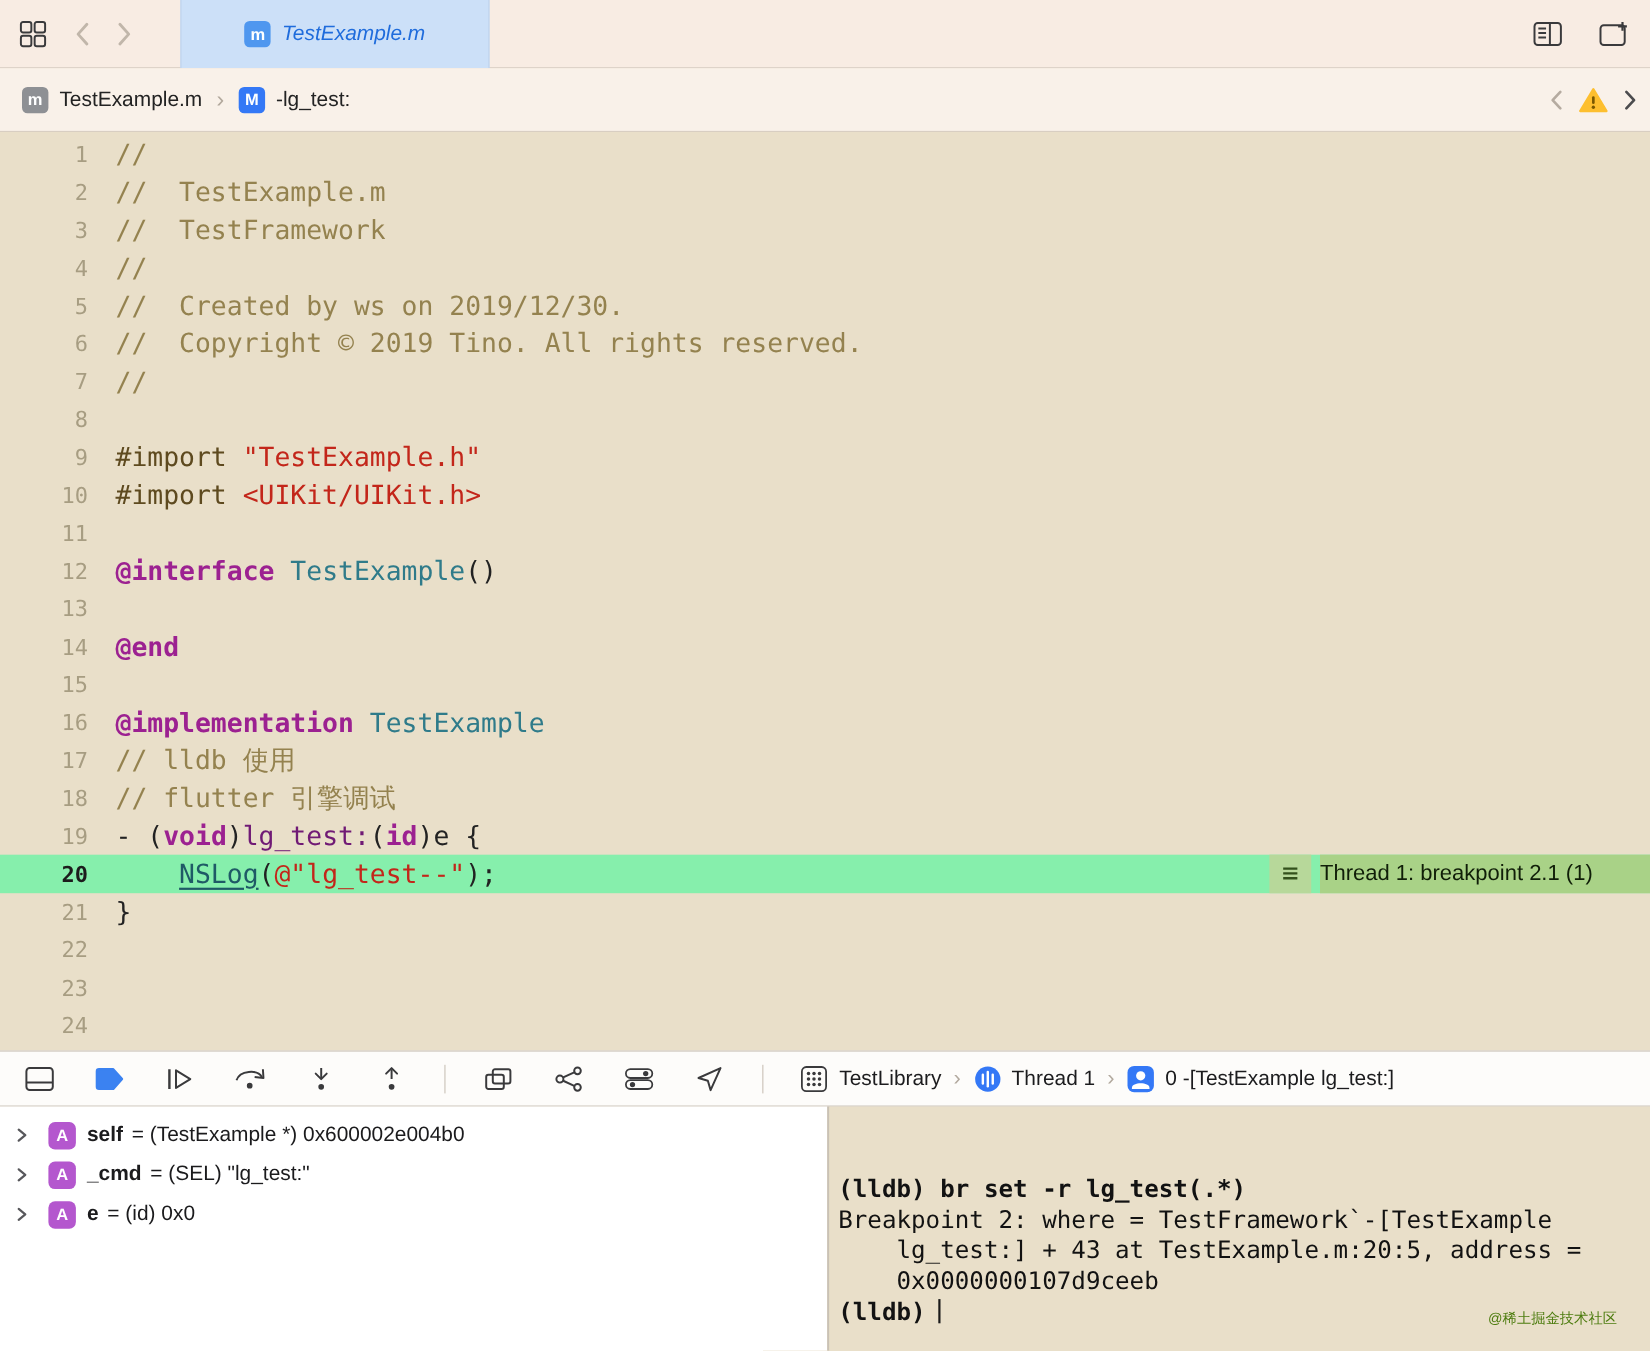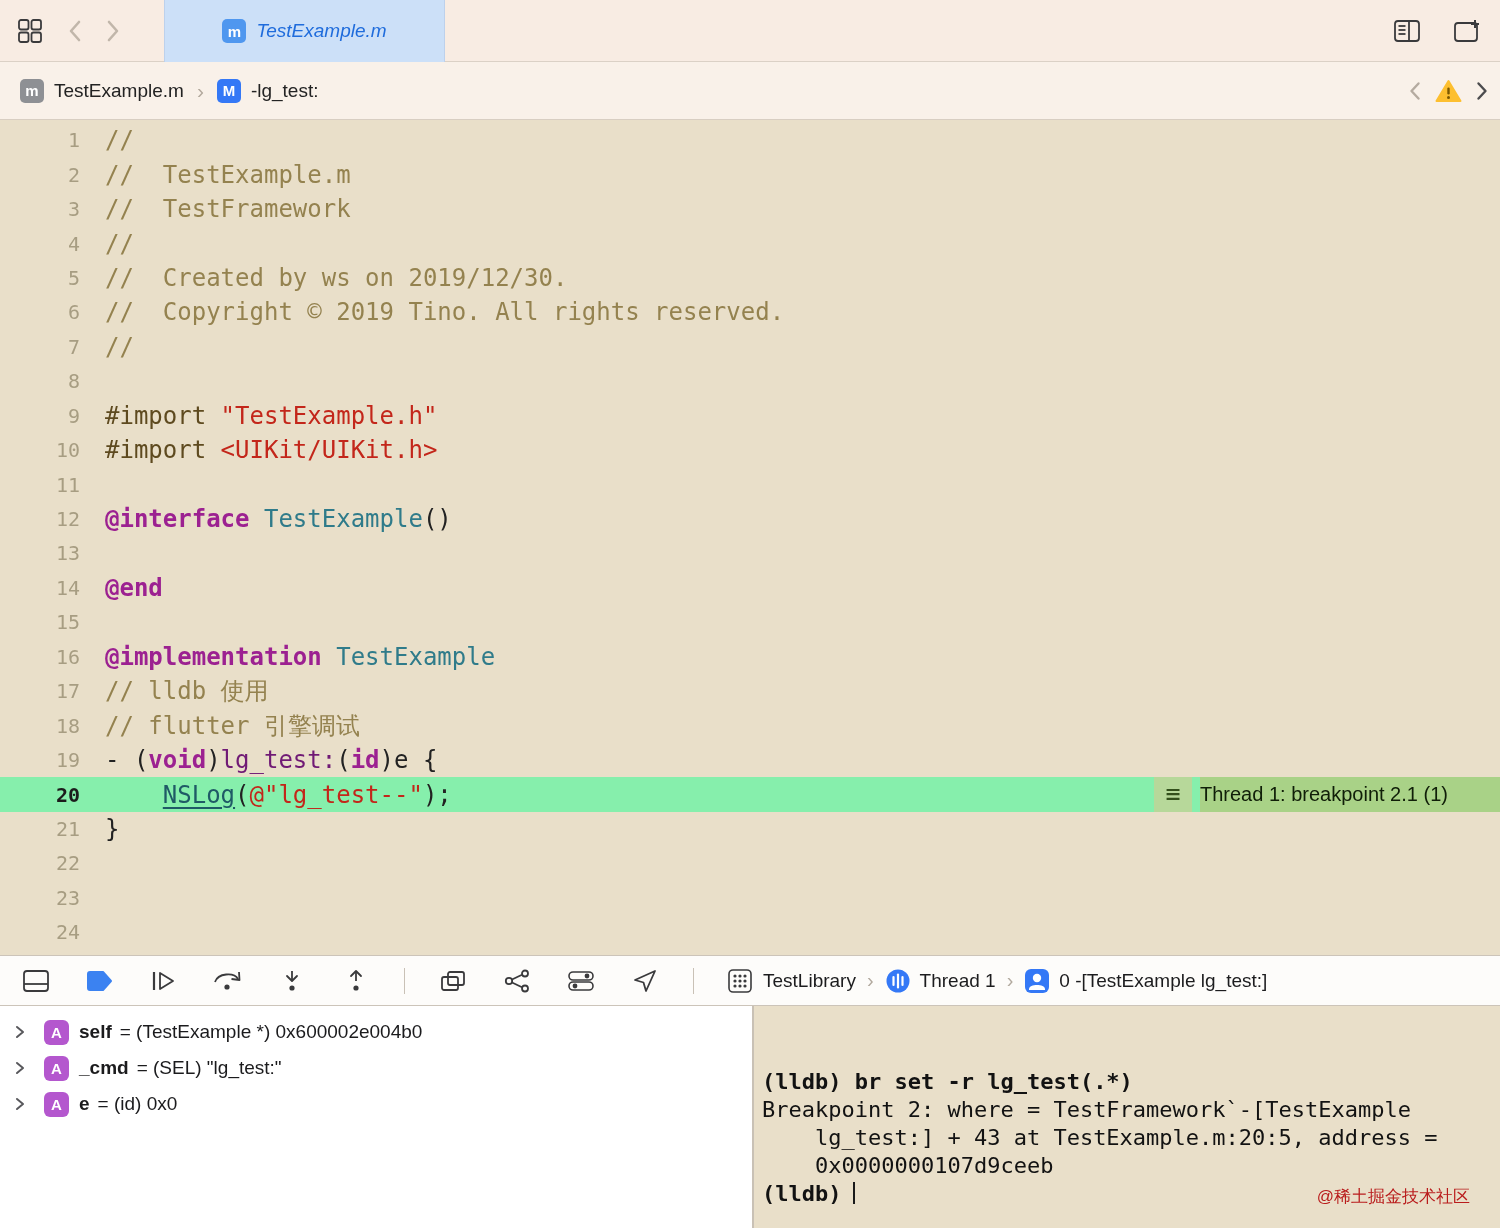--- a/index.html
+++ b/index.html
@@ -52,21 +52,21 @@
   
   .variables-pane { position:absolute; top:1006px; left:0; width:752px; height:222px; background:#ffffff; padding-top:8px; overflow:hidden; }
   .var-row { display:flex; align-items:center; height:36px; padding-left:14px; font-size:19px; color:#1b1b1d; }
   .var-chevron { width:30px; flex:none; display:flex; align-items:center; }
   .var-badge { width:25px; height:25px; flex:none; border-radius:6px; background:#b457ce; color:#fff; font-size:15px; font-weight:bold; display:flex; align-items:center; justify-content:center; margin-right:10px; }
   .var-name { font-weight:bold; margin-right:8px; }
   .pane-divider { position:absolute; top:1006px; left:752px; width:2px; height:222px; background:#c9c1b5; }
   .console { position:absolute; top:1006px; left:754px; width:900px; height:222px; background:#e9dfc9; padding:6px 0 0 8px; font-family:"DejaVu Sans Mono", monospace; font-size:22px; line-height:28px; color:#121212; white-space:pre; overflow:hidden; }
   .console-line.bold { font-weight:bold; }
   .cursor { display:inline-block; width:2px; height:22px; background:#1a1a1a; margin-left:12px; vertical-align:-3px; }
-  .watermark { position:absolute; right:30px; bottom:20px; font-family:"Liberation Sans", sans-serif; font-size:17px; color:#b91c1c; }
+  .watermark { position:absolute; right:30px; bottom:20px; font-family:"Liberation Sans", sans-serif; font-size:13px; color:#4d7c0f; }
 </style>
 </head>
 <body>
 
 <div class="window">
 
   <div class="tab-bar">
     <div class="tab-left">
       <span class="icon-btn">
         <svg width="28" height="28" viewBox="0 0 28 28" fill="none" stroke="#3a3a3c" stroke-width="1.8">

